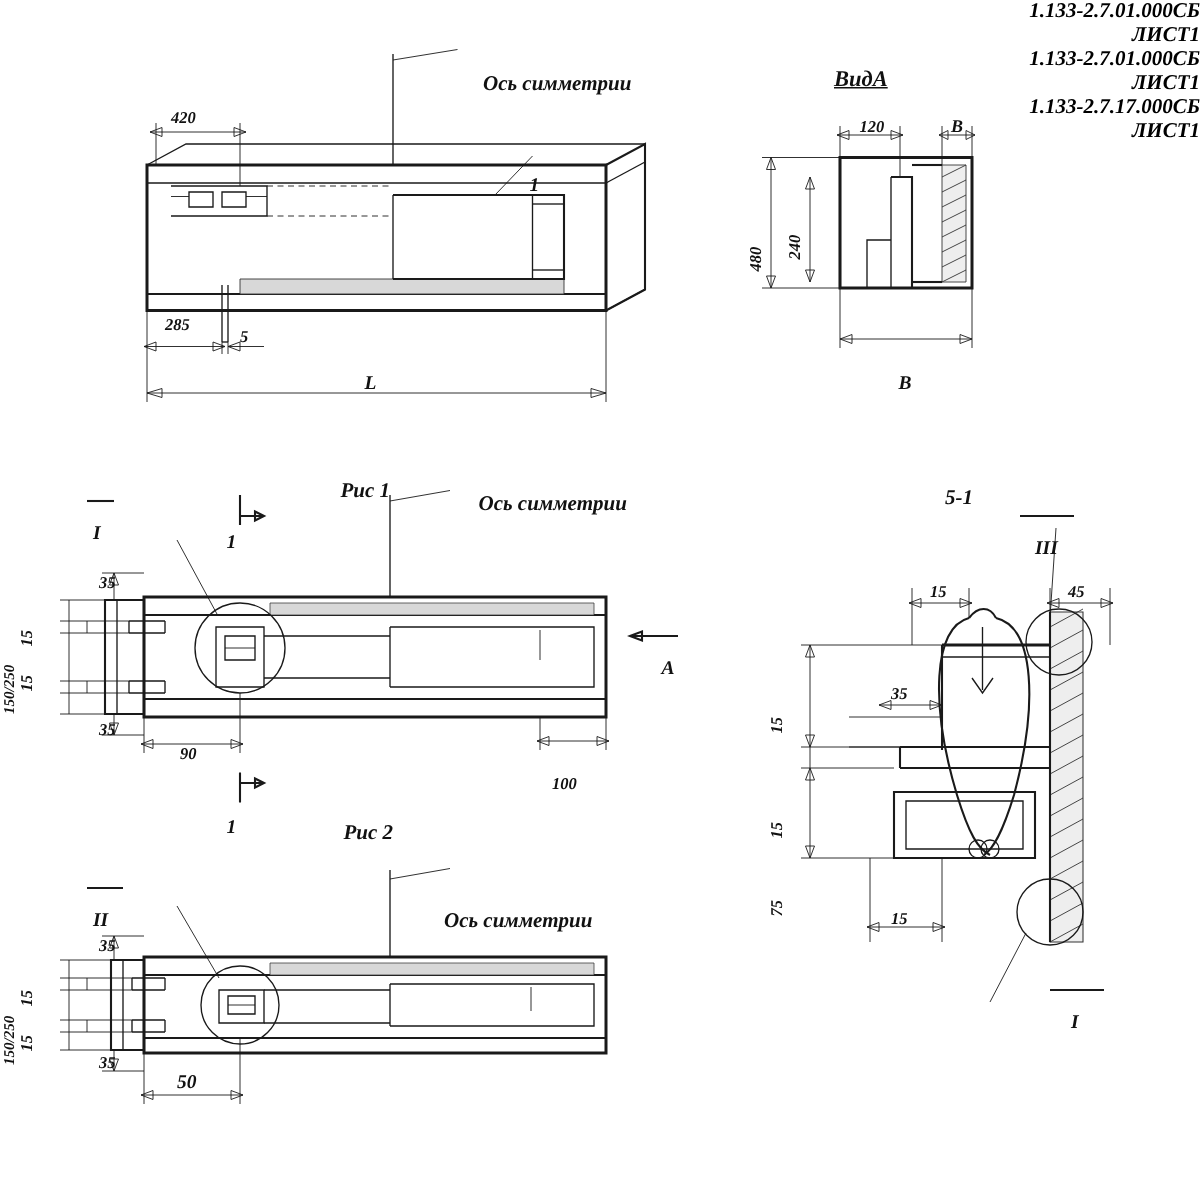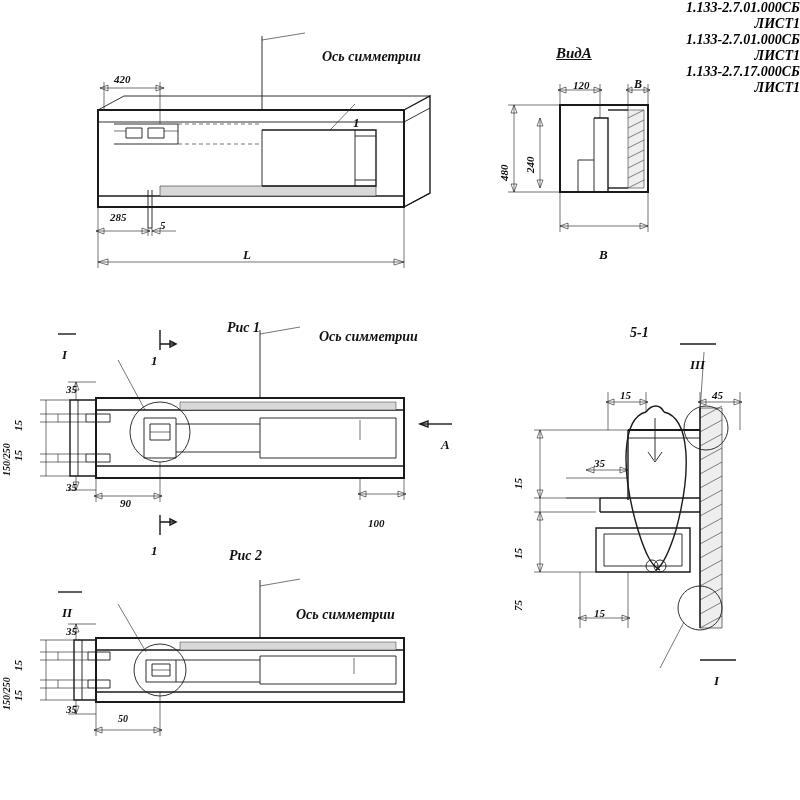--- a/index.html
+++ b/index.html
@@ -379,21 +379,21 @@
   <div class="lbl mark" style="left:62px; top:578px;">II</div>
   <div class="code" style="left:0px; top:598px;">1.133-2.7.01.000СБ</div>
   <div class="code" style="left:38px; top:613px;">ЛИСТ1</div>
   <div class="lbl title" style="left:296px; top:580px;">Ось симметрии</div>
 
   <div class="dim" style="left:66px; top:626px;">35</div>
   <div class="dim vert" style="left:24px; top:660px;">15</div>
   <div class="dim vert" style="left:24px; top:690px;">15</div>
   <div class="dim vert" style="left:12px; top:700px; font-size:10px;">150/250</div>
   <div class="dim" style="left:66px; top:704px;">35</div>
-  <div class="dim" style="left:118px; top:714px; font-size:10px;font-style:italic;">50</div>
+  <div class="dim" style="left:118px; top:714px; font-size:13px;font-style:italic;">50</div>
 
   <div class="dim" style="left:620px; top:390px;">15</div>
   <div class="dim" style="left:712px; top:390px;">45</div>
   <div class="dim" style="left:594px; top:458px;">35</div>
   <div class="dim vert" style="left:524px; top:478px;">15</div>
   <div class="dim vert" style="left:524px; top:548px;">15</div>
   <div class="dim vert" style="left:524px; top:600px;">75</div>
   <div class="dim" style="left:594px; top:608px;">15</div>
 
   <div class="lbl mark" style="left:714px; top:646px;">I</div>

